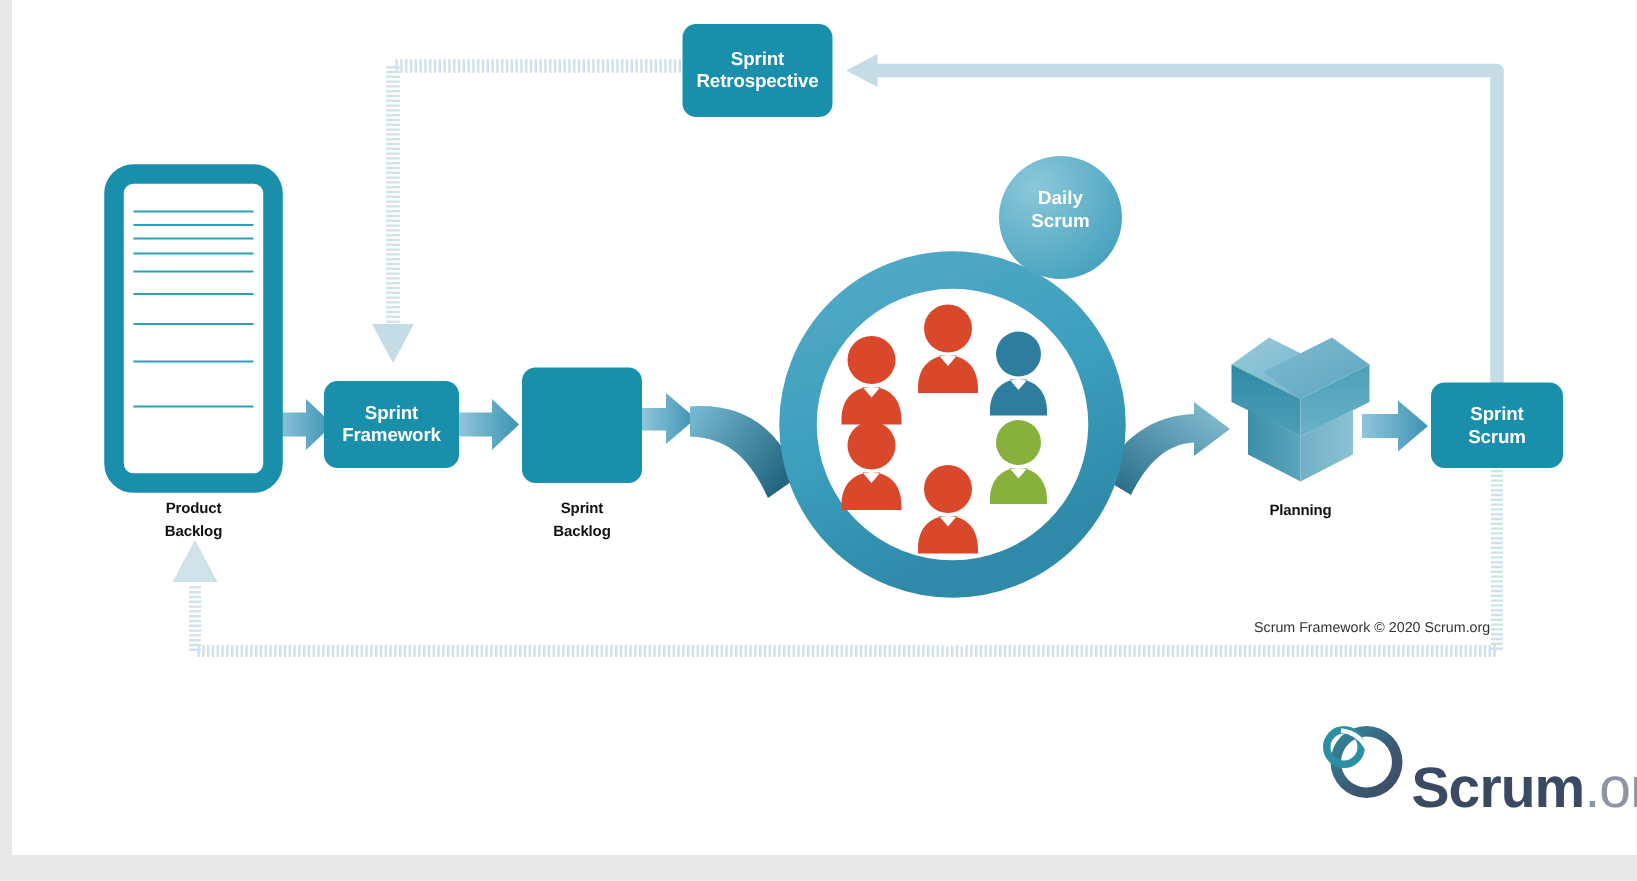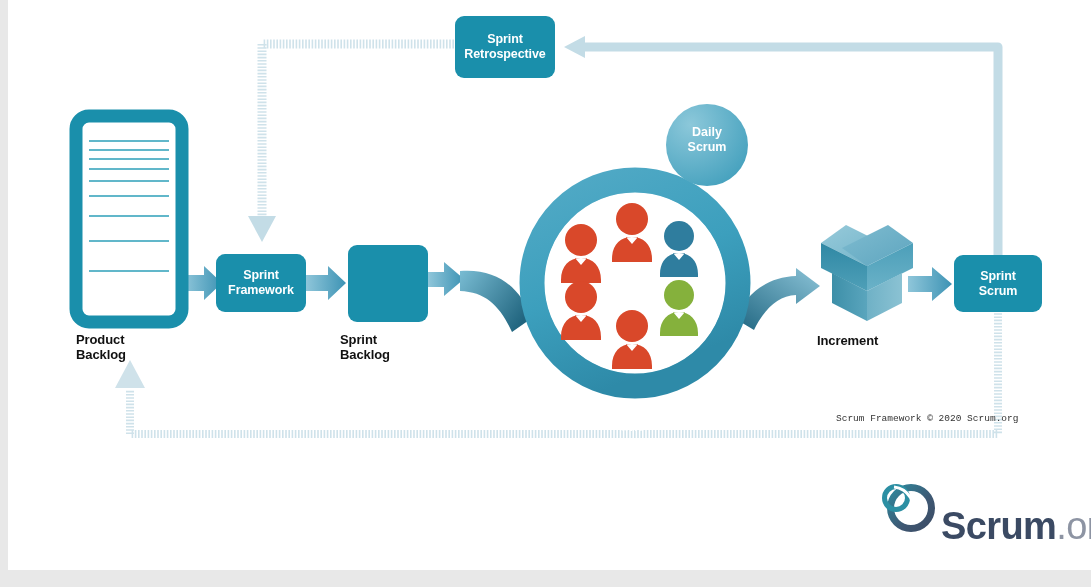--- a/index.html
+++ b/index.html
@@ -10,23 +10,23 @@
     overflow: hidden;
   }
   #canvas {
     position: absolute;
     left: 8px; top: 0px;
     width: 1083px; height: 570px;
     background: #ffffff;
   }
   .node-label {
     position: absolute;
-    text-align: left;
+    text-align: center;
     font-weight: bold;
-    font-size: 13px;
+    font-size: 10px;
     line-height: 15px;
     color: #111111;
     letter-spacing: -0.1px;
   }
   .box {
     position: absolute;
     background: #1a8fab;
     border-radius: 9px;
     display: flex;
     align-items: center;
@@ -36,21 +36,21 @@
     font-weight: bold;
     font-size: 12.5px;
     line-height: 15px;
     letter-spacing: -0.1px;
   }
   .copyright {
     position: absolute;
     font-size: 9.5px;
     color: #333333;
     white-space: nowrap;
-    font-family: Liberation Mono, monospace;
+    font-family: Liberation Sans, sans-serif;
   }
   .logo-text {
     position: absolute;
     font-size: 38px;
     font-weight: bold;
     color: #3b4a63;
     letter-spacing: -0.6px;
     white-space: nowrap;
   }
   .logo-org { color: #8d94a3; font-weight: normal; }
@@ -283,21 +283,21 @@
     <span>Backlog</span>
   </div>
 
   <div style="position:absolute; left:659px; top:125px; width:80px; text-align:center;
               color:#ffffff; font-weight:bold; font-size:12.5px; line-height:15px;">
     <span>Daily</span><br>
     <span>Scrum</span>
   </div>
 
   <div class="node-label" style="left:809px; top:333px; width:100px;">
-    <span>Increment</span>
+    <span>Planning</span>
   </div>
 
   <div class="box" style="left:946px; top:255px; width:88px; height:57px;">
     <div>
       <span>Sprint</span><br>
       <span>Scrum</span>
     </div>
   </div>
 
   <div class="box" style="left:447px; top:16px; width:100px; height:62px;">

